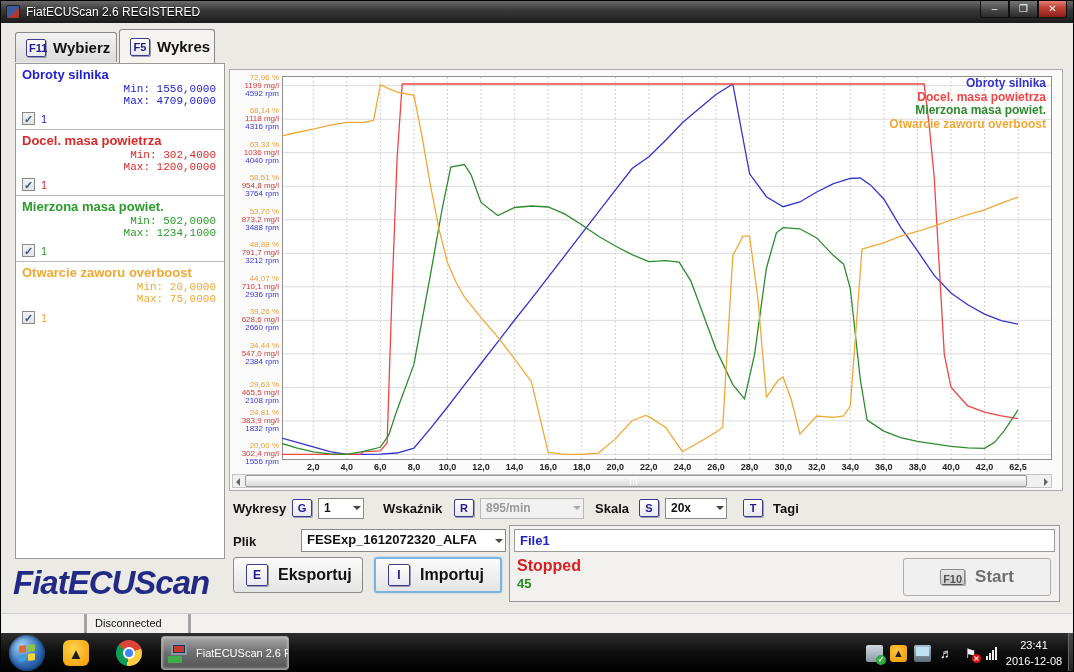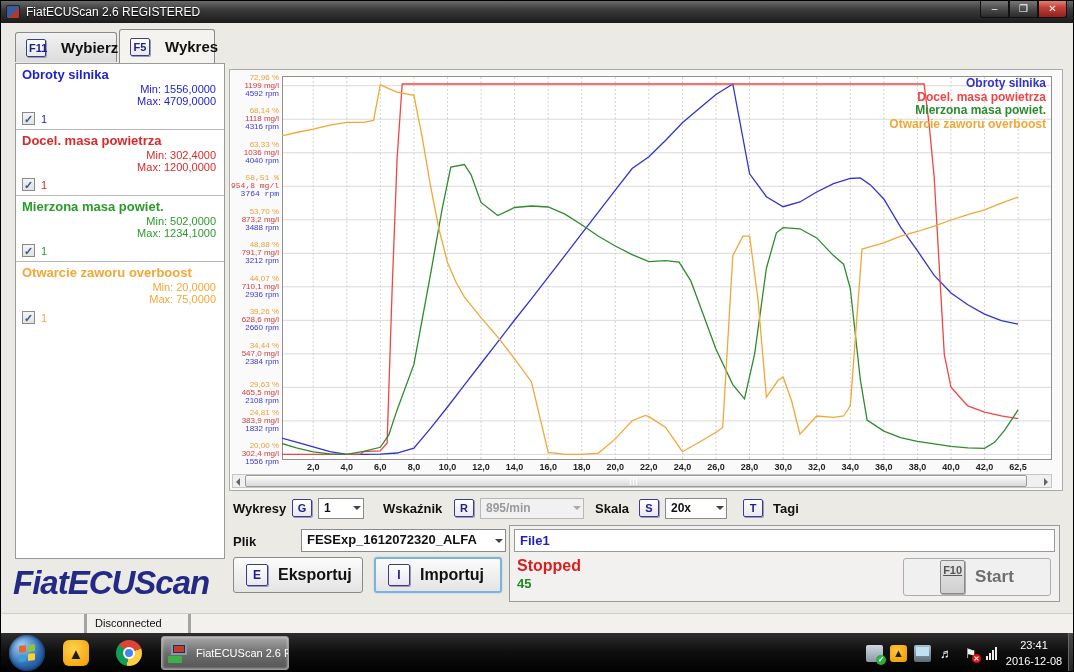--- a/index.html
+++ b/index.html
@@ -13,34 +13,34 @@
     background:linear-gradient(135deg,#3b5aa0 55%,#b23a2a 55%);border:1px solid #222;}
   .titlebar .ttl{position:absolute;left:25px;top:4px;text-shadow:0 1px 1px #000;}
   .winbtns{position:absolute;right:8px;top:0;height:17px;display:flex;}
   .wbtn{width:29px;height:17px;border:1px solid #111;border-top:none;color:#fff;font-size:10px;
     text-align:center;line-height:15px;background:linear-gradient(#777,#444 60%,#2a2a2a);}
   .wbtn.min{border-radius:0 0 0 3px;}
   .wbtn.close{background:linear-gradient(#e08173,#c3structure4136 40%,#8f2björn1e);}
   .wbtn.close{background:linear-gradient(#e08173,#c34136 40%,#8f211e);border-radius:0 0 3px 0;}
   
   .tab{position:absolute;border:1px solid #8a8a8a;border-bottom:none;border-radius:3px 3px 0 0;
-    background:linear-gradient(#ffffff,#e6e6e6);display:flex;align-items:center;gap:15px;padding:0 10px;
+    background:linear-gradient(#ffffff,#e6e6e6);display:flex;align-items:center;gap:7px;padding:0 10px;
     font-size:15px;font-weight:bold;color:#111;}
   .tab.inactive{left:14px;top:31px;width:102px;height:30px;background:linear-gradient(#f2f2f2,#dcdcdc);}
   .tab.active{left:118px;top:28px;width:96px;height:34px;background:#f4f3f0;z-index:3;}
   .keycap{display:inline-block;min-width:20px;height:18px;padding:0 2px;background:linear-gradient(#fff,#e8e8ef);
     border:1px solid #3c3c8c;box-shadow:1px 1px 0 #9a9ab0;border-radius:2px;color:#20208a;
     font-size:11px;font-weight:bold;text-align:center;line-height:16px;}
   
   .sidebar{position:absolute;left:14px;top:62px;width:210px;height:496px;background:#fff;
     border:1px solid #9a9a9a;}
   .param{position:relative;height:66px;border-bottom:1px solid #b8b8b8;padding:3px 6px;}
   .param:last-child{border-bottom:none;}
   .param .pname{font-size:13px;font-weight:bold;}
-  .param .mm{position:absolute;right:8px;top:19px;text-align:right;font-size:11px;line-height:12px;}
+  .param .mm{position:absolute;right:8px;top:19px;text-align:right;font-size:11px;line-height:12px;font-family:Liberation Mono, monospace;}
   .param .cbrow{position:absolute;left:6px;bottom:4px;display:flex;align-items:center;gap:6px;font-size:11px;}
   .cbox{width:13px;height:13px;border:1px solid #8a8a8a;background:linear-gradient(#f4f4f4,#e2e2e2);
     font-size:11px;line-height:12px;text-align:center;color:#3a5a8c;font-weight:bold;}
   .logo{position:absolute;left:12px;top:563px;font-size:33px;font-weight:bold;font-style:italic;
     color:#232a86;letter-spacing:-1px;}
   
   .chartpanel{position:absolute;left:228px;top:68px;width:834px;height:422px;background:#fafafa;
     border:1px solid #ababab;}
   .ylabels{position:absolute;left:0;top:0;width:51px;height:410px;}
   .ylrow{position:absolute;right:2px;width:48px;text-align:right;line-height:8px;}
@@ -78,21 +78,21 @@
   .infobox{position:absolute;left:508px;top:524px;width:551px;height:77px;border:1px solid #9a9a9a;
     background:#f2f1ef;}
   .filefield{position:absolute;left:4px;top:3px;width:541px;height:23px;background:#fff;
     border:1px solid #9a9a9a;font-size:13px;font-weight:bold;color:#2222bb;padding:3px 5px;}
   .stopped{position:absolute;left:7px;top:31px;font-size:16px;font-weight:bold;color:#d81f1f;}
   .counter{position:absolute;left:7px;top:50px;font-size:13px;font-weight:bold;color:#1f8a1f;}
   .startbtn{position:absolute;right:8px;top:32px;width:148px;height:38px;border:1px solid #adadad;
     border-radius:3px;background:#f0f0f0;display:flex;align-items:center;justify-content:center;gap:10px;
     font-size:17px;font-weight:bold;color:#6e6e6e;}
   .startbtn .keycap{background:linear-gradient(#e8e8e8,#cfcfcf);border-color:#8a8a8a;color:#555;
-    box-shadow:1px 1px 0 #aaa;height:34px;line-height:18px;text-decoration:underline;}
+    box-shadow:1px 1px 0 #aaa;height:16px;line-height:18px;text-decoration:underline;}
   
   .statusbar{position:absolute;left:0;top:612px;width:1074px;height:20px;background:#f2f1ee;
     border-top:1px solid #cfcfcf;font-size:11px;color:#111;}
   .statusbar .cell{position:absolute;top:0;height:20px;border-right:3px solid #a3a3a3;padding:3px 8px 0 8px;}
   .cell.c1{left:0;width:86px;}
   .cell.c2{left:86px;width:104px;}
   
   .taskbar{position:absolute;left:0;top:632px;width:1074px;height:40px;
     background:linear-gradient(#2e2e2e,#101010 45%,#000);}
   .orb{position:absolute;left:8px;top:2px;width:36px;height:36px;border-radius:50%;
@@ -219,21 +219,21 @@
         <div class="ylrow" style="top: 37.22px;">
           <span class="yl-pct">68,14 %</span>
           <span class="yl-mgl">1118 mg/l</span>
           <span class="yl-rpm">4316 rpm</span>
         </div>
         <div class="ylrow" style="top: 70.74px;">
           <span class="yl-pct">63,33 %</span>
           <span class="yl-mgl">1036 mg/l</span>
           <span class="yl-rpm">4040 rpm</span>
         </div>
-        <div class="ylrow" style="top: 104.26px; font-family: Liberation Mono, monospace;">
+        <div class="ylrow" style="top: 104.26px;">
           <span class="yl-pct">58,51 %</span>
           <span class="yl-mgl">954,8 mg/l</span>
           <span class="yl-rpm">3764 rpm</span>
         </div>
         <div class="ylrow" style="top: 137.78px;">
           <span class="yl-pct">53,70 %</span>
           <span class="yl-mgl">873,2 mg/l</span>
           <span class="yl-rpm">3488 rpm</span>
         </div>
         <div class="ylrow" style="top: 171.3px;">

